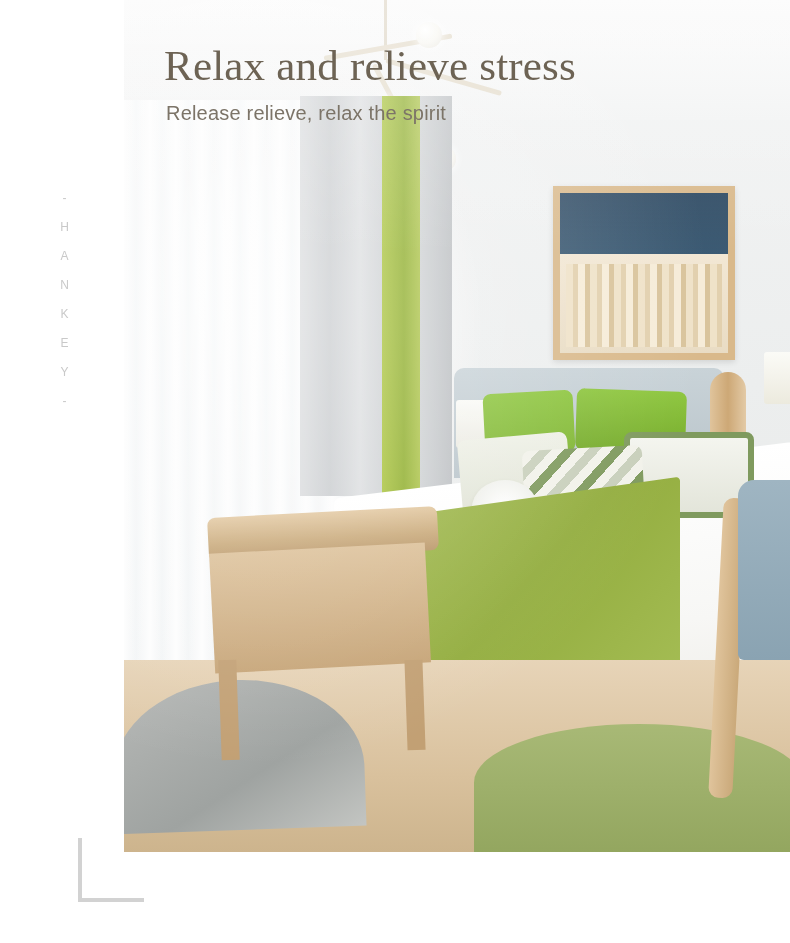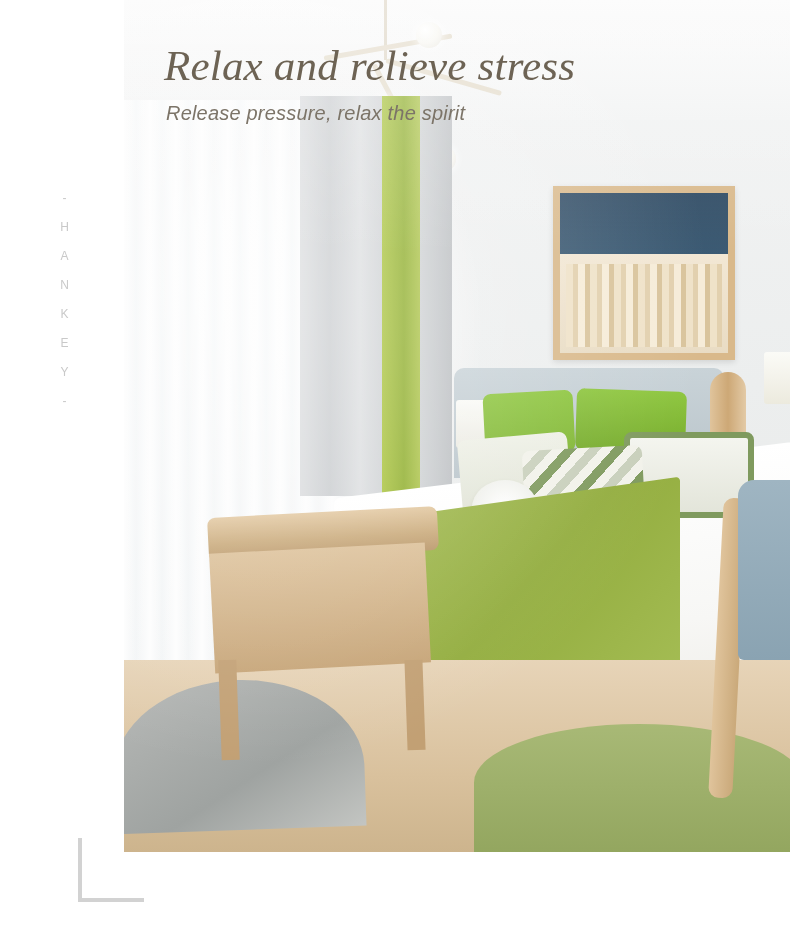--- a/index.html
+++ b/index.html
@@ -55,21 +55,20 @@
 
   
   .hero {
     position: absolute;
     left: 124px;
     top: 0;
     width: 666px;
     height: 852px;
     overflow: hidden;
     background: #e5e5e5;
-    font-style: italic;
   }
 
   .hero-photo {
     position: absolute;
     inset: 0;
     
     background:
       
       radial-gradient(ellipse 230px 330px at 180px 330px, rgba(255,255,255,0.96) 0%, rgba(255,255,255,0.55) 55%, rgba(255,255,255,0) 78%),
       radial-gradient(ellipse 160px 200px at 95px 260px, rgba(255,255,255,0.85) 0%, rgba(255,255,255,0) 70%),
@@ -399,17 +398,17 @@
       <div class="leg-r"></div>
 
       <div class="chair-wood"></div>
       <div class="chair-back"></div>
 
       <div class="photo-grade"></div>
     </div>
 
     <div class="hero-text">
       <h1 class="hero-title">Relax and relieve stress</h1>
-      <p class="hero-subtitle">Release pressure, relax the spirit</p>
+      <p class="hero-subtitle">Release relieve, relax the spirit</p>
     </div>
 
   </div>
 </div>
 
 </body></html>

